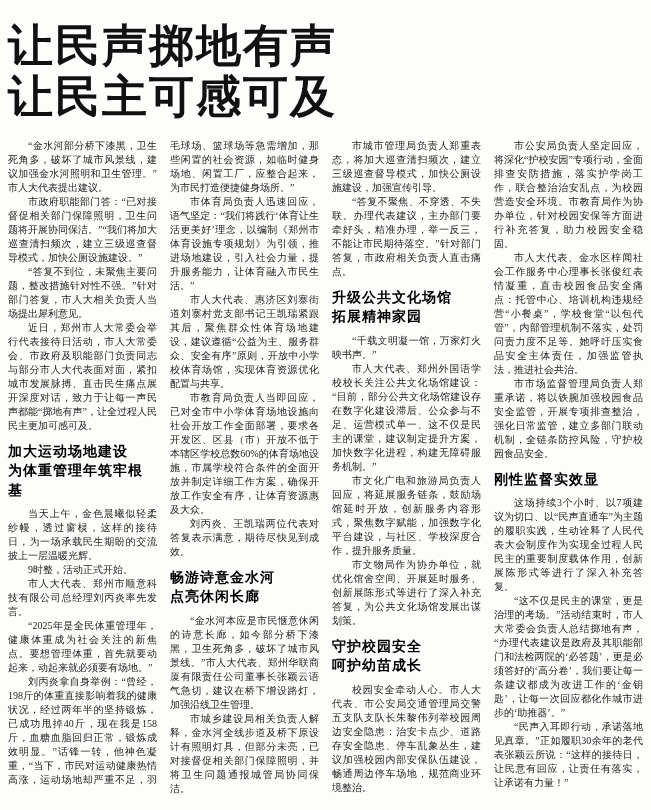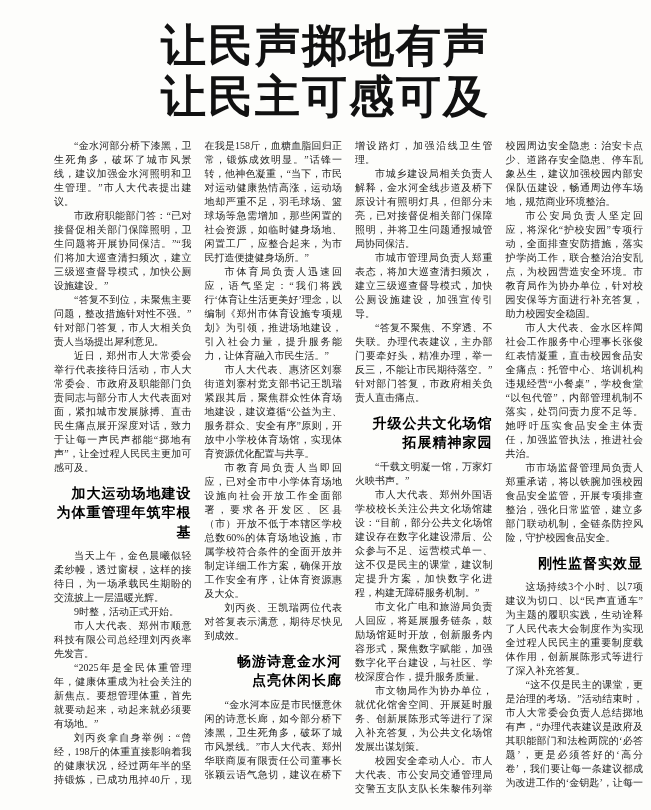--- a/index.html
+++ b/index.html
@@ -8,54 +8,53 @@
     width:651px;height:810px;
     margin:0 auto;
     background:#fdfdfb;
     color:#1c1c1c;
     overflow:hidden;
     box-sizing:border-box;
     padding:6px 8px;
   }
   
   #headline{
-    text-align:center;
+    text-align:left;
     font-family:"Liberation Sans","DejaVu Sans",sans-serif;
     font-weight:800;
     font-size:45px;
     line-height:1.14;
     letter-spacing:2px;
     color:#111;
     margin:14px 0 16px 0;
   }
   #headline .hl-line{display:block;}
   
   #article-body{
     height:662px;
     column-count:4;
     column-gap:13px;
     column-fill:auto;
     font-family:"Liberation Serif","DejaVu Serif",serif;
     font-size:10px;
     line-height:14px;
     text-align:justify;
     color:#222;
-    margin-left:46px;
   }
   #article-body p{
     margin:0;
     text-indent:2em;
     word-break:break-all;
   }
   #article-body h2.sec-head{
     font-family:"Liberation Sans","DejaVu Sans",sans-serif;
     font-size:14px;
     font-weight:700;
     color:#000;
-    text-align:right;
+    text-align:left;
     line-height:1.4;
     letter-spacing:1px;
     margin:9px 0 7px 0;
     break-inside:avoid;
   }
   #article-body h2.sec-head span{display:block;}
 </style>
 </head>
 <body>
 
@@ -93,20 +92,24 @@
       <p>市城市管理局负责人郑重表态，将加大巡查清扫频次，建立三级巡查督导模式，加快公厕设施建设，加强宣传引导。</p>
       <p>“答复不聚焦、不穿透、不失联。办理代表建议，主办部门要牵好头，精准办理，举一反三，不能让市民期待落空。”针对部门答复，市政府相关负责人直击痛点。</p>
       <h2 class="sec-head">
         <span>升级公共文化场馆</span>
         <span>拓展精神家园</span>
       </h2>
       <p>“千载文明凝一馆，万家灯火映书声。”</p>
       <p>市人大代表、郑州外国语学校校长关注公共文化场馆建设：“目前，部分公共文化场馆建设存在数字化建设滞后、公众参与不足、运营模式单一、这不仅是民主的课堂，建议制定提升方案，加快数字化进程，构建无障碍服务机制。”</p>
       <p>市文化广电和旅游局负责人回应，将延展服务链条，鼓励场馆延时开放，创新服务内容形式，聚焦数字赋能，加强数字化平台建设，与社区、学校深度合作，提升服务质量。</p>
       <p>市文物局作为协办单位，就优化馆舍空间、开展延时服务、创新展陈形式等进行了深入补充答复，为公共文化场馆发展出谋划策。</p>
+      <h2 class="sec-head">
+        <span>守护校园安全</span>
+        <span>呵护幼苗成长</span>
+      </h2>
       <p>校园安全牵动人心。市人大代表、市公安局交通管理局交警五支队支队长朱黎伟列举校园周边安全隐患：治安卡点少、道路存安全隐患、停车乱象丛生，建议加强校园内部安保队伍建设，畅通周边停车场地，规范商业环境整治。</p>
       <p>市公安局负责人坚定回应，将深化“护校安园”专项行动，全面排查安防措施，落实护学岗工作，联合整治治安乱点，为校园营造安全环境。市教育局作为协办单位，针对校园安保等方面进行补充答复，助力校园安全稳固。</p>
       <p>市人大代表、金水区梓闻社会工作服务中心理事长张俊红表情凝重，直击校园食品安全痛点：托管中心、培训机构违规经营“小餐桌”，学校食堂“以包代管”，内部管理机制不落实，处罚问责力度不足等。她呼吁压实食品安全主体责任，加强监管执法，推进社会共治。</p>
       <p>市市场监督管理局负责人郑重承诺，将以铁腕加强校园食品安全监管，开展专项排查整治，强化日常监管，建立多部门联动机制，全链条防控风险，守护校园食品安全。</p>
       <h2 class="sec-head">
         <span>刚性监督实效显</span>
       </h2>
       <p>这场持续3个小时、以7项建议为切口、以“民声直通车”为主题的履职实践，生动诠释了人民代表大会制度作为实现全过程人民民主的重要制度载体作用，创新展陈形式等进行了深入补充答复。</p>
       <p>“这不仅是民主的课堂，更是治理的考场。”活动结束时，市人大常委会负责人总结掷地有声，“办理代表建议是政府及其职能部门和法检两院的‘必答题’，更是必须答好的‘高分卷’，我们要让每一条建议都成为改进工作的‘金钥匙’，让每一次回应都化作城市进步的‘助推器’。”</p>
       <p>“民声入耳即行动，承诺落地见真章。”正如履职30余年的老代表张颖云所说：“这样的接待日，让民意有回应，让责任有落实，让承诺有力量！”</p>

